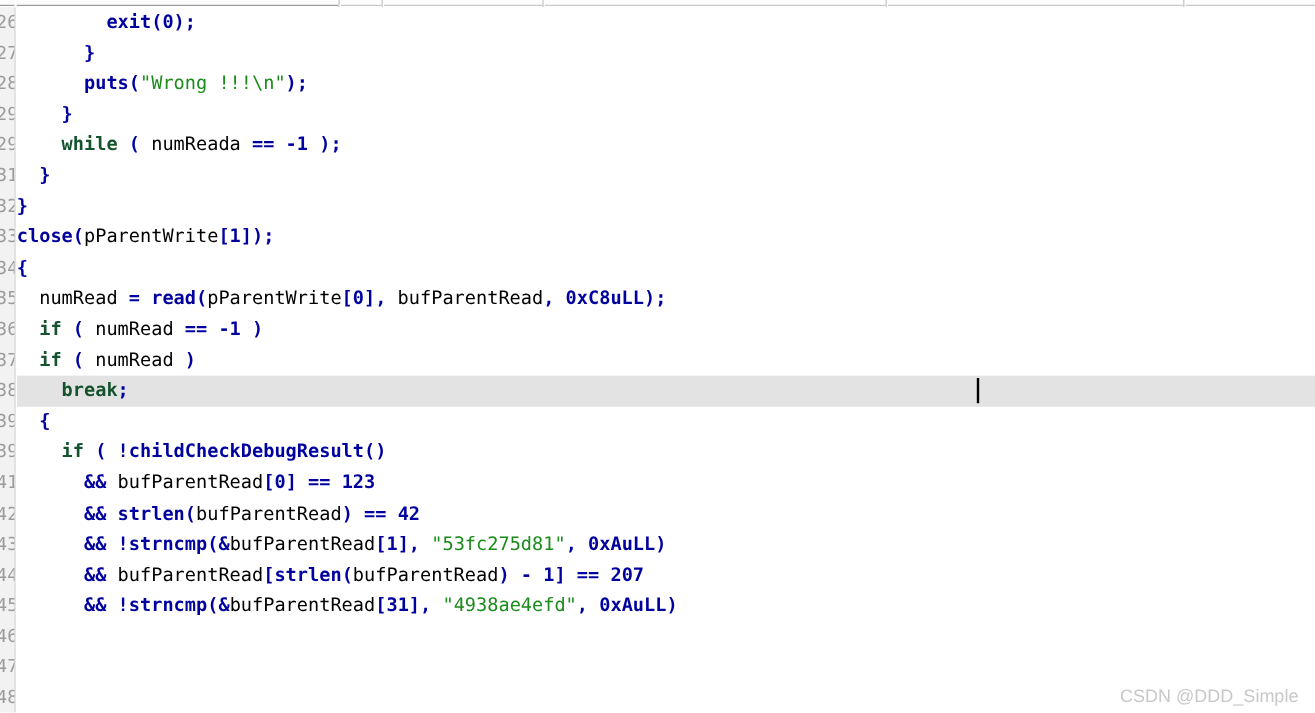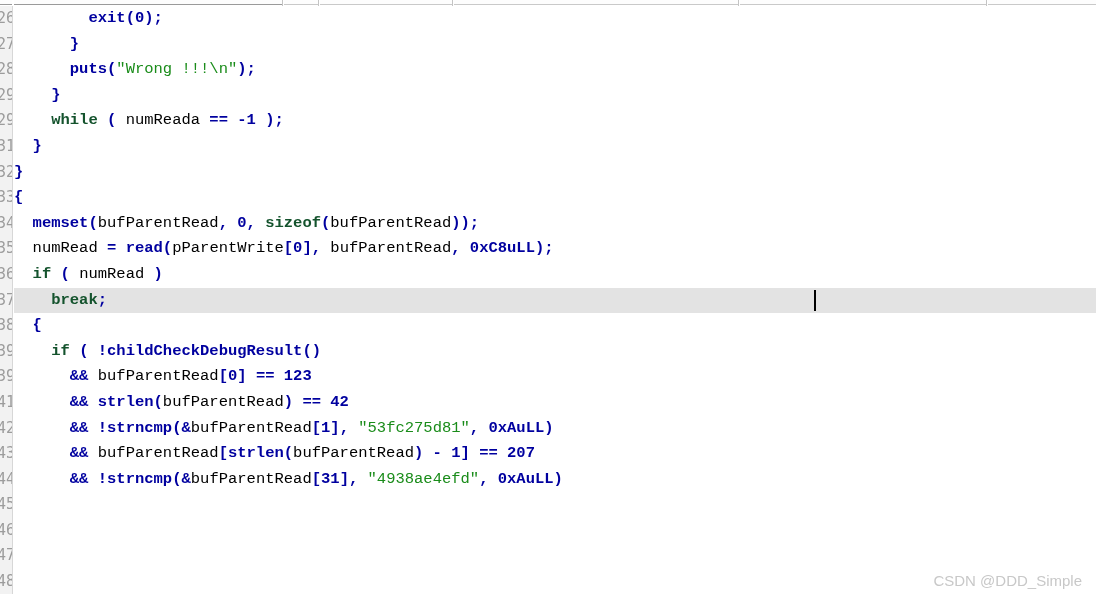--- a/index.html
+++ b/index.html
@@ -71,21 +71,20 @@
   }
 
   
   .code-area {
     position: absolute;
     left: 14px; top: 6px;
     width: 1082px;
     height: 524px;
     background: #ffffff;
     overflow: hidden;
-    font-family: Liberation Mono, monospace;
   }
 
   .code-line {
     position: relative;
     height: 25.6px;
     line-height: 25.6px;
     font-size: 15.5px;
     white-space: pre;
     color: #0000d0;
     letter-spacing: 0px;
@@ -172,23 +171,24 @@
 
   <div class="code-area">
     <div id="code-lines">
         <div class="code-line"><span class="">        </span><span class="fn">exit</span><span class="pun">(</span><span class="num">0</span><span class="pun">);</span></div>
         <div class="code-line"><span class="">      </span><span class="pun">}</span></div>
         <div class="code-line"><span class="">      </span><span class="fn">puts</span><span class="pun">(</span><span class="str">"Wrong !!!\n"</span><span class="pun">);</span></div>
         <div class="code-line"><span class="">    </span><span class="pun">}</span></div>
         <div class="code-line"><span class="">    </span><span class="kw">while</span><span class="pun"> ( </span><span class="var">numReada</span><span class="op"> == </span><span class="num">-1</span><span class="pun"> );</span></div>
         <div class="code-line"><span class="">  </span><span class="pun">}</span></div>
         <div class="code-line"><span class="pun">}</span></div>
+        <div class="code-line"><span class="fn">close</span><span class="pun">(</span><span class="var">pParentWrite</span><span class="pun">[</span><span class="num">1</span><span class="pun">]);</span></div>
         <div class="code-line"><span class="pun">{</span></div>
-        <div class="code-line"><span class="">  </span><span class="fn">memset</span><span class="pun">(</span><span class="var">bufParentRead</span><span class="pun">, </span><span class="num">0</span><span class="pun">, </span><span class="kw">sizeof</span><span class="pun">(</span><span class="var">bufParentRead</span><span class="pun">));</span></div>
         <div class="code-line"><span class="">  </span><span class="var">numRead</span><span class="op"> = </span><span class="fn">read</span><span class="pun">(</span><span class="var">pParentWrite</span><span class="pun">[</span><span class="num">0</span><span class="pun">], </span><span class="var">bufParentRead</span><span class="pun">, </span><span class="num">0xC8uLL</span><span class="pun">);</span></div>
+        <div class="code-line"><span class="">  </span><span class="kw">if</span><span class="pun"> ( </span><span class="var">numRead</span><span class="op"> == </span><span class="num">-1</span><span class="pun"> )</span></div>
         <div class="code-line"><span class="">  </span><span class="kw">if</span><span class="pun"> ( </span><span class="var">numRead</span><span class="pun"> )</span></div>
         <div class="code-line current"><span class="">    </span><span class="kw">break</span><span class="pun">;</span><div class="caret" style="left: 800px;"></div></div>
         <div class="code-line"><span class="">  </span><span class="pun">{</span></div>
         <div class="code-line"><span class="">    </span><span class="kw">if</span><span class="pun"> ( </span><span class="op">!</span><span class="fn">childCheckDebugResult</span><span class="pun">()</span></div>
         <div class="code-line"><span class="">      </span><span class="op">&amp;&amp;</span><span class=""> </span><span class="var">bufParentRead</span><span class="pun">[</span><span class="num">0</span><span class="op">] == </span><span class="num">123</span></div>
         <div class="code-line"><span class="">      </span><span class="op">&amp;&amp;</span><span class=""> </span><span class="fn">strlen</span><span class="pun">(</span><span class="var">bufParentRead</span><span class="op">) == </span><span class="num">42</span></div>
         <div class="code-line"><span class="">      </span><span class="op">&amp;&amp;</span><span class=""> </span><span class="op">!</span><span class="fn">strncmp</span><span class="pun">(&amp;</span><span class="var">bufParentRead</span><span class="pun">[</span><span class="num">1</span><span class="pun">], </span><span class="str">"53fc275d81"</span><span class="pun">, </span><span class="num">0xAuLL</span><span class="pun">)</span></div>
         <div class="code-line"><span class="">      </span><span class="op">&amp;&amp;</span><span class=""> </span><span class="var">bufParentRead</span><span class="pun">[</span><span class="fn">strlen</span><span class="pun">(</span><span class="var">bufParentRead</span><span class="op">) - </span><span class="num">1</span><span class="op">] == </span><span class="num">207</span></div>
         <div class="code-line"><span class="">      </span><span class="op">&amp;&amp;</span><span class=""> </span><span class="op">!</span><span class="fn">strncmp</span><span class="pun">(&amp;</span><span class="var">bufParentRead</span><span class="pun">[</span><span class="num">31</span><span class="pun">], </span><span class="str">"4938ae4efd"</span><span class="pun">, </span><span class="num">0xAuLL</span><span class="pun">)</span></div>
       </div>

